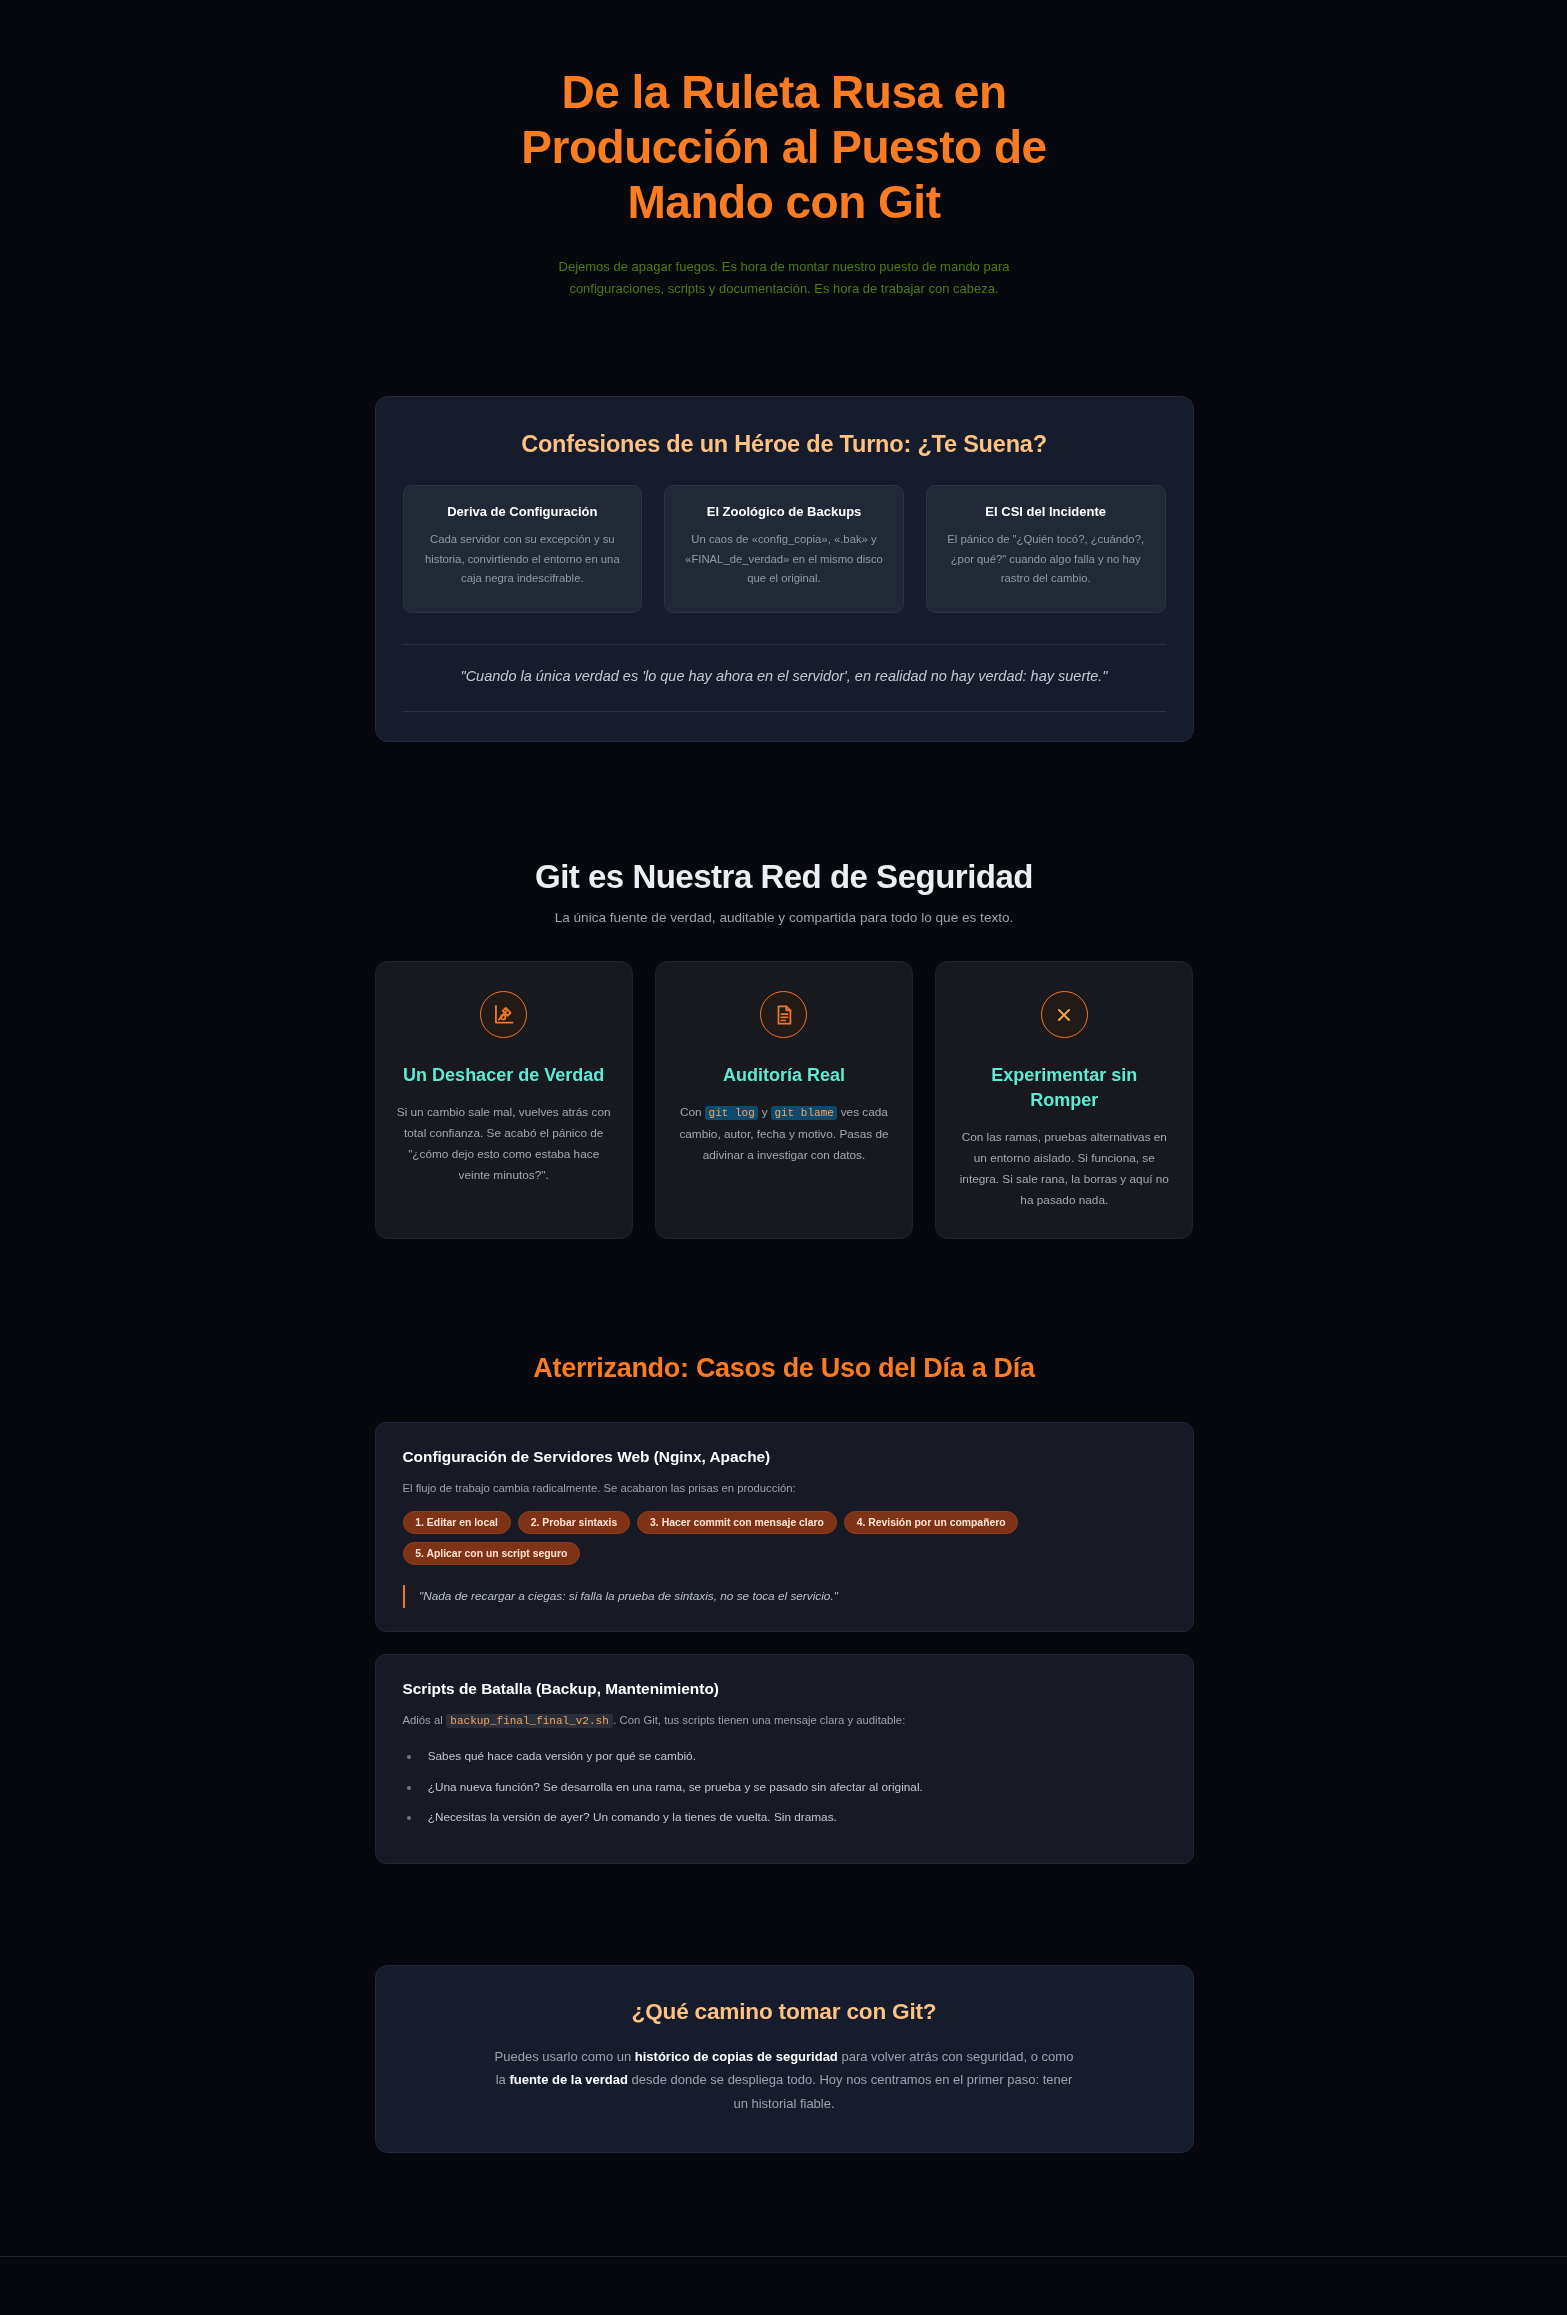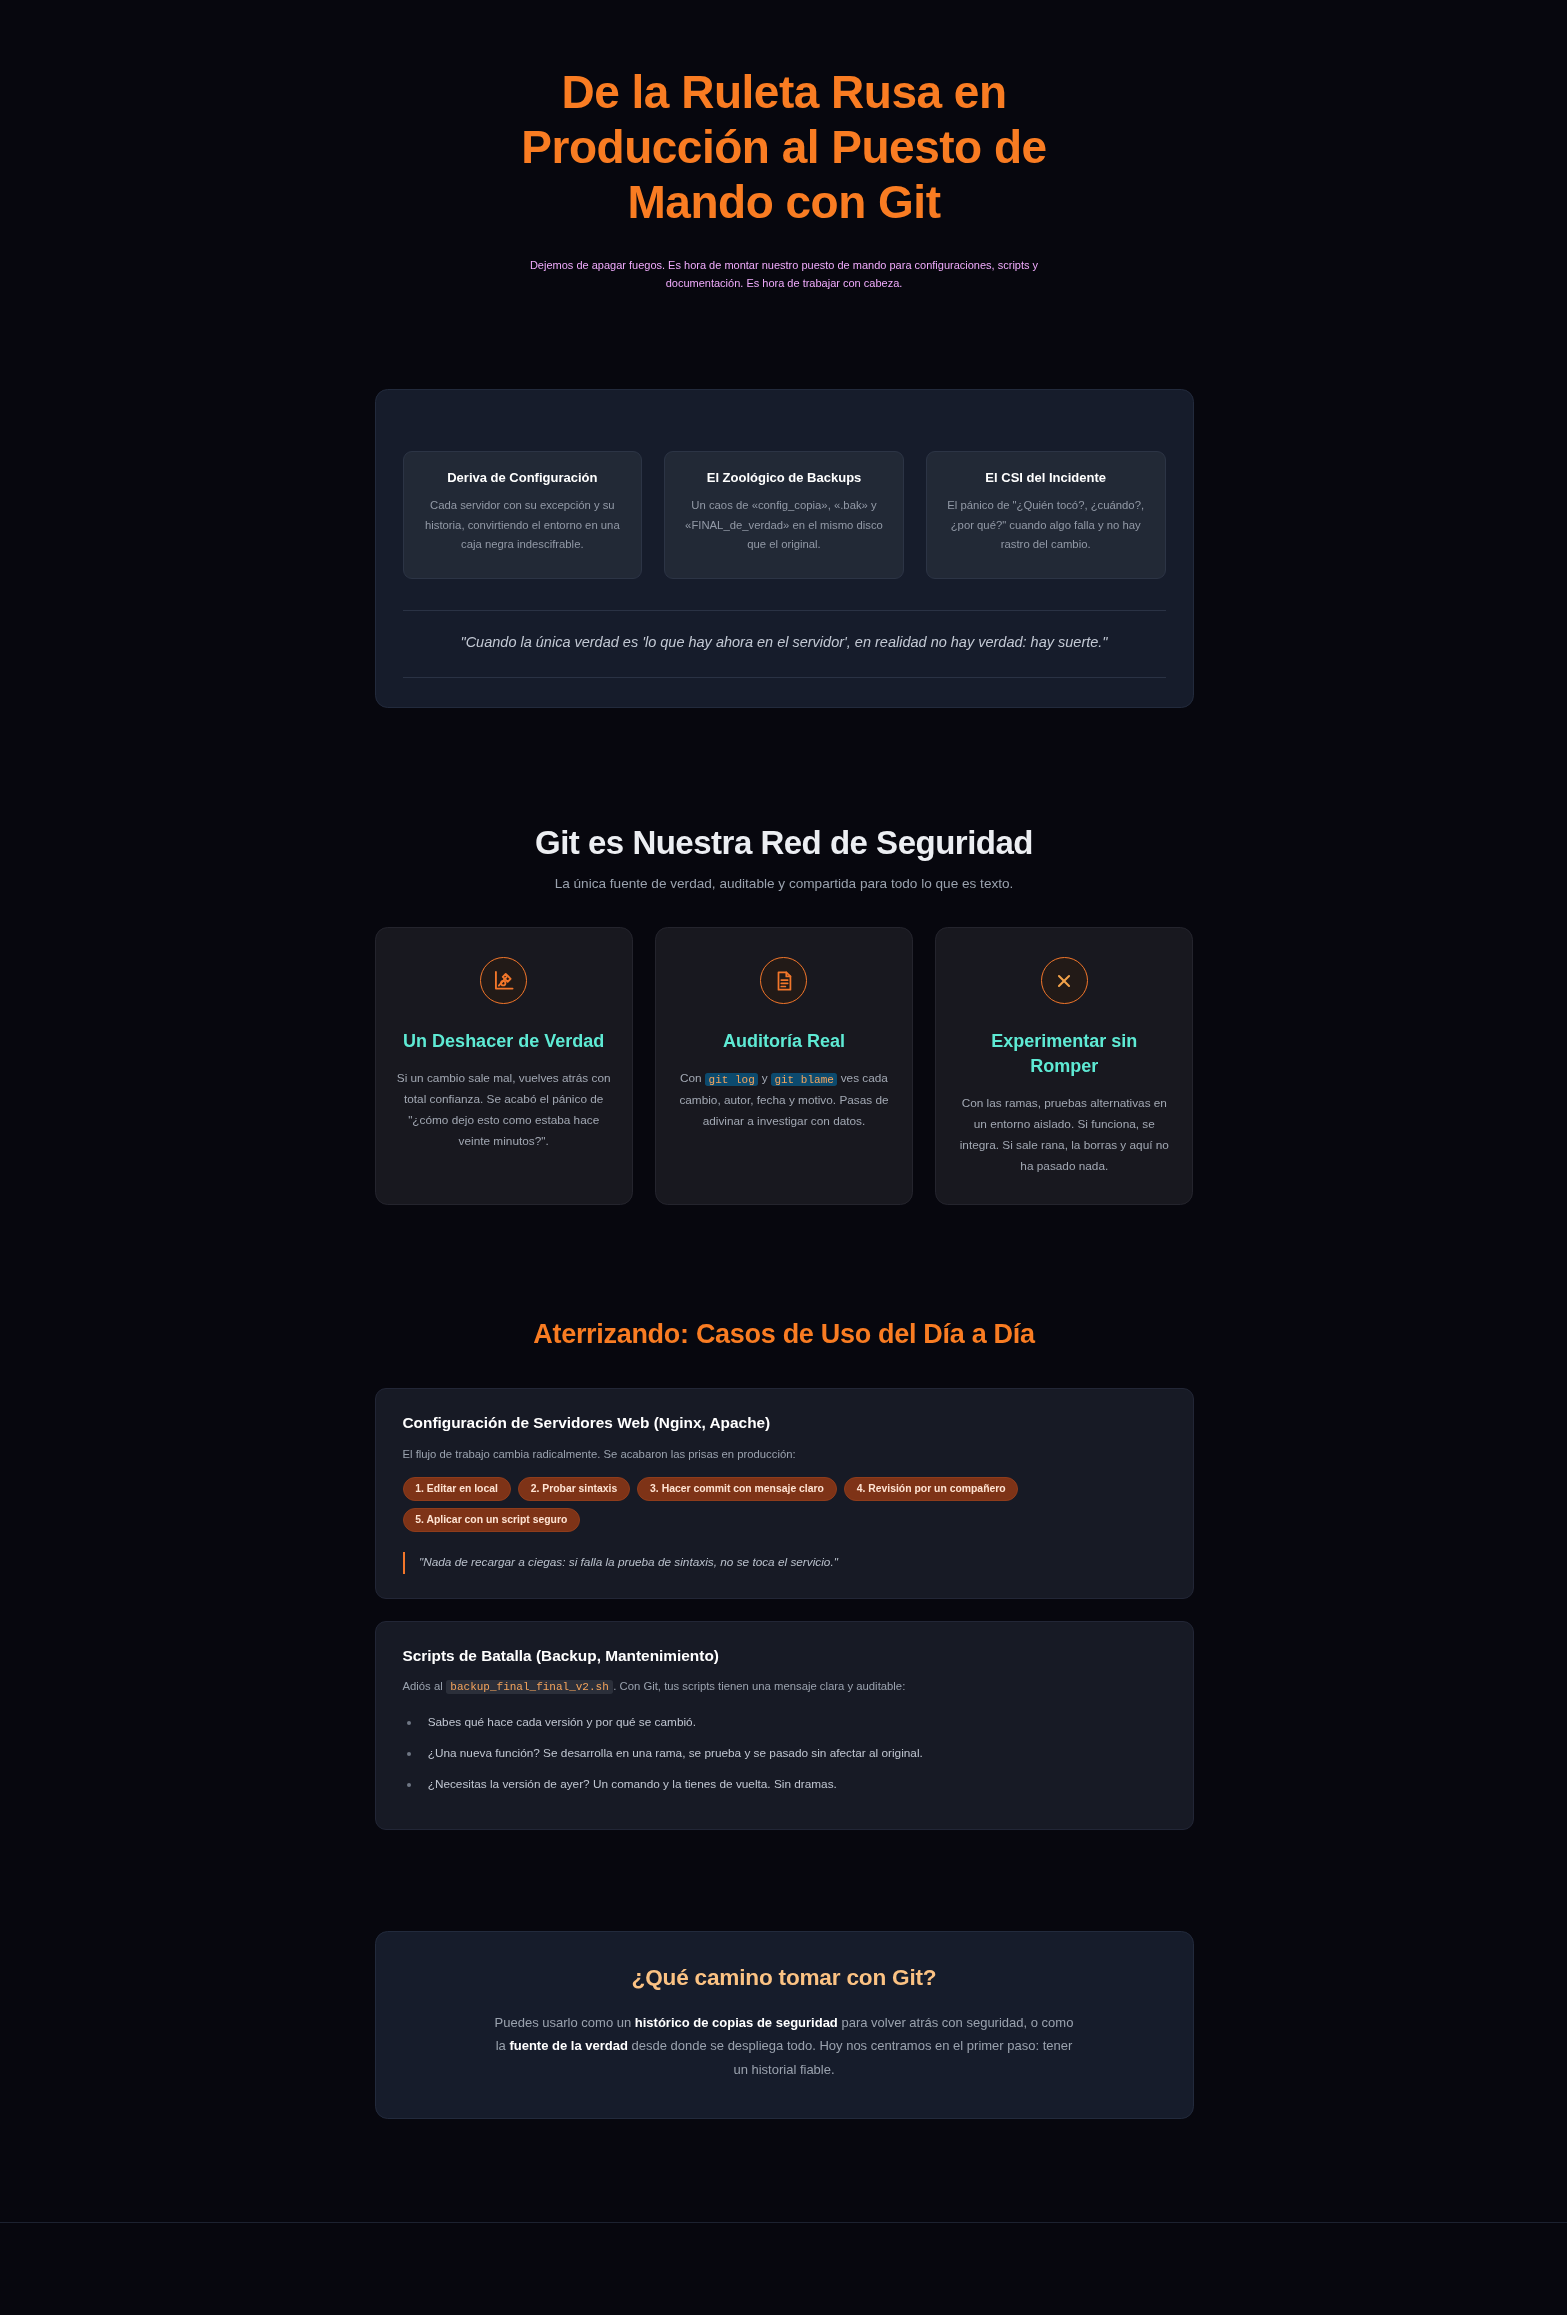--- a/index.html
+++ b/index.html
@@ -39,23 +39,23 @@
     line-height: 1.2;
     font-weight: 800;
     color: #f97c22;
     letter-spacing: -0.5px;
     max-width: 633px;
     margin: 0 auto;
   }
   .hero-sub {
     margin: 25px auto 0;
     max-width: 543px;
-    font-size: 11px;
+    font-size: 13px;
     line-height: 1.72;
-    color: #f0abfc;
+    color: #4d7c0f;
     font-weight: 400;
   }
 
   
   .confessions {
     margin-top: 96px;
     background: #161c2b;
     border: 0.9px solid #222a3c;
     border-radius: 12.7px;
     padding: 34px 27px 29px;
@@ -287,20 +287,21 @@
 <body>
 
 <div class="page">
 
   <section class="hero container">
     <h1 class="hero-title">De la Ruleta Rusa en Producción al Puesto de Mando con Git</h1>
     <p class="hero-sub">Dejemos de apagar fuegos. Es hora de montar nuestro puesto de mando para configuraciones, scripts y documentación. Es hora de trabajar con cabeza.</p>
   </section>
 
   <section class="confessions container">
+    <h2 class="confessions-title">Confesiones de un Héroe de Turno: ¿Te Suena?</h2>
 
     <div class="confession-grid">
       <div class="confession-card">
         <h3>Deriva de Configuración</h3>
         <p>Cada servidor con su excepción y su historia, convirtiendo el entorno en una caja negra indescifrable.</p>
       </div>
       <div class="confession-card">
         <h3>El Zoológico de Backups</h3>
         <p>Un caos de «config_copia», «.bak» y «FINAL_de_verdad» en el mismo disco que el original.</p>
       </div>

